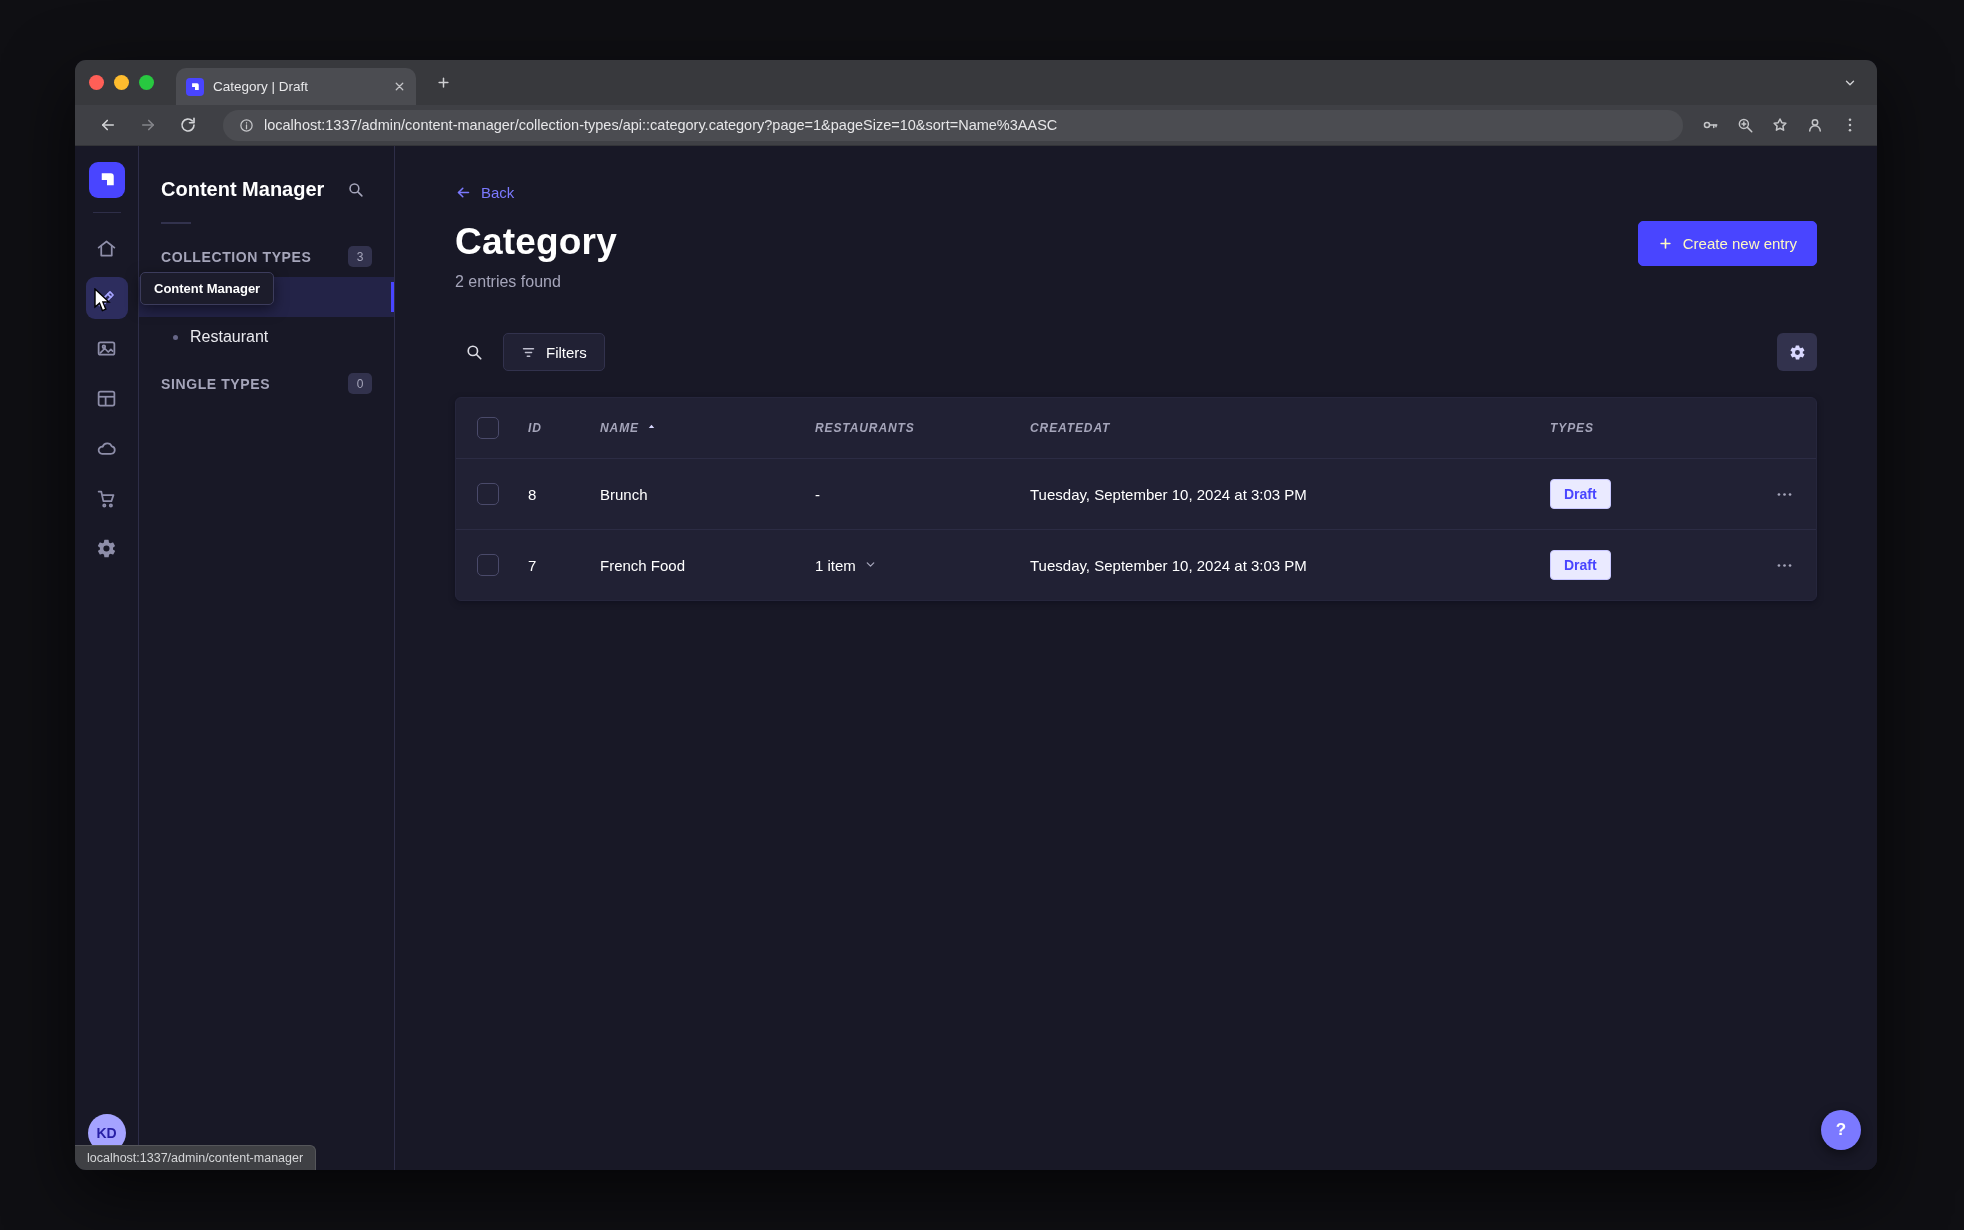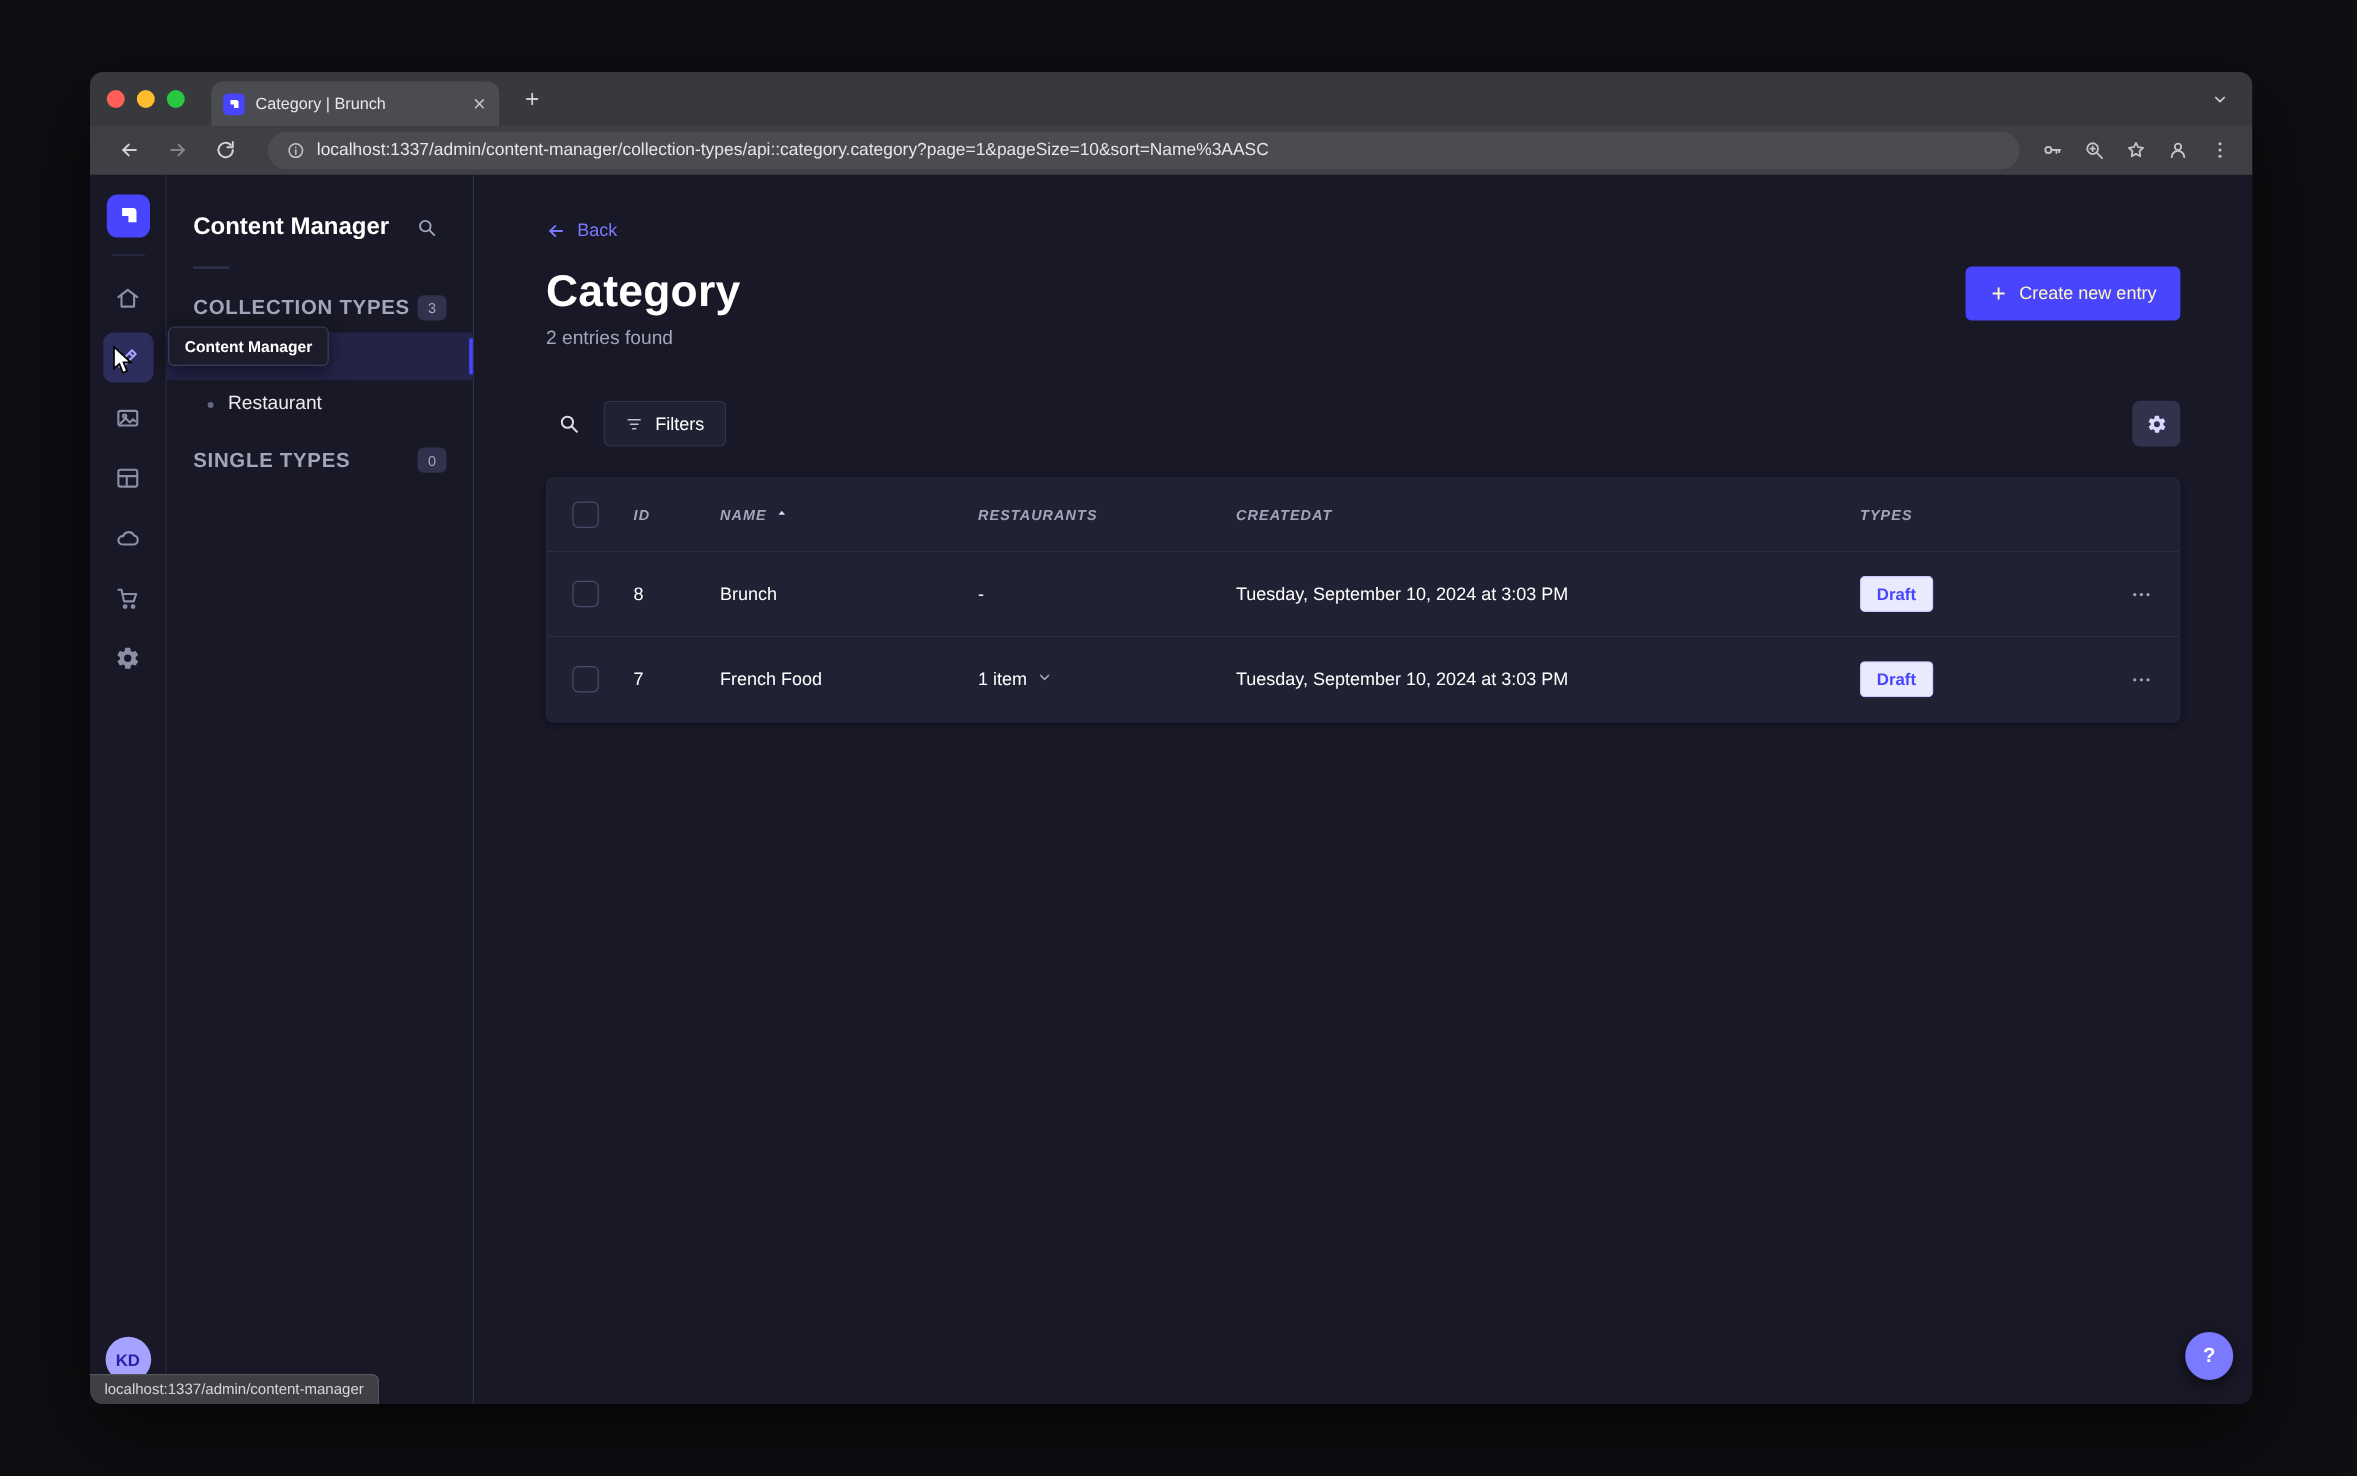--- a/index.html
+++ b/index.html
@@ -88,21 +88,21 @@
   .subnav {
     width:256px; flex:none; border-right:1px solid #2e2e48; background:#181826;
     padding-top:26px; position:relative;
   }
   .subnav-head { display:flex; align-items:center; justify-content:space-between; padding:0 22px; }
   .subnav-title { font-size:20px; font-weight:bold; color:#fff; }
   .subnav-search { width:34px; height:34px; border-radius:7px; display:grid; place-items:center; color:#a5a5ba; }
   .subnav-search svg{ width:17px; height:17px; }
   .subnav-divider { width:30px; height:2px; background:#32324d; margin:16px 22px 12px; }
   .section-row { display:flex; align-items:center; justify-content:space-between; padding:10px 22px; }
-  .section-label { font-size:17px; font-weight:bold; letter-spacing:.6px; color:#a5a5ba; }
+  .section-label { font-size:14px; font-weight:bold; letter-spacing:.6px; color:#a5a5ba; }
   .section-badge {
     min-width:24px; height:21px; border-radius:5px; background:#32324d; color:#a5a5ba;
     font-size:12px; display:grid; place-items:center; padding:0 6px;
   }
   .subnav-item {
     height:40px; display:flex; align-items:center; gap:12px; padding:0 22px 0 34px;
     font-size:16px; color:#eaeaef; position:relative; width:100%;
   }
   .subnav-item .bullet{ width:5px; height:5px; border-radius:50%; background:#666687; flex:none; }
   .subnav-item.active { color:#7b79ff; background:#232347; }
@@ -192,21 +192,21 @@
       <span class="light red"></span>
       <span class="light yellow"></span>
       <span class="light green"></span>
     </div>
     <div class="tab">
       <span class="favicon">
         <svg viewBox="0 0 24 24">
             <path fill="#fff" d="M5 3h12a4 4 0 0 1 4 4v12h-9v-7h-7z"></path>
           </svg>
       </span>
-      <span class="tab-title">Category | Brunch</span>
+      <span class="tab-title">Category | Draft</span>
       <span class="icon-btn tab-close">
         <svg viewBox="0 0 24 24" fill="none" stroke="currentColor" stroke-width="2.4" stroke-linecap="round">
             <path d="M6 6l12 12M18 6L6 18"></path>
           </svg>
       </span>
     </div>
     <div class="newtab">
       <svg viewBox="0 0 24 24" fill="none" stroke="currentColor" stroke-width="2.4" stroke-linecap="round">
           <path d="M12 5v14M5 12h14"></path>
         </svg>

